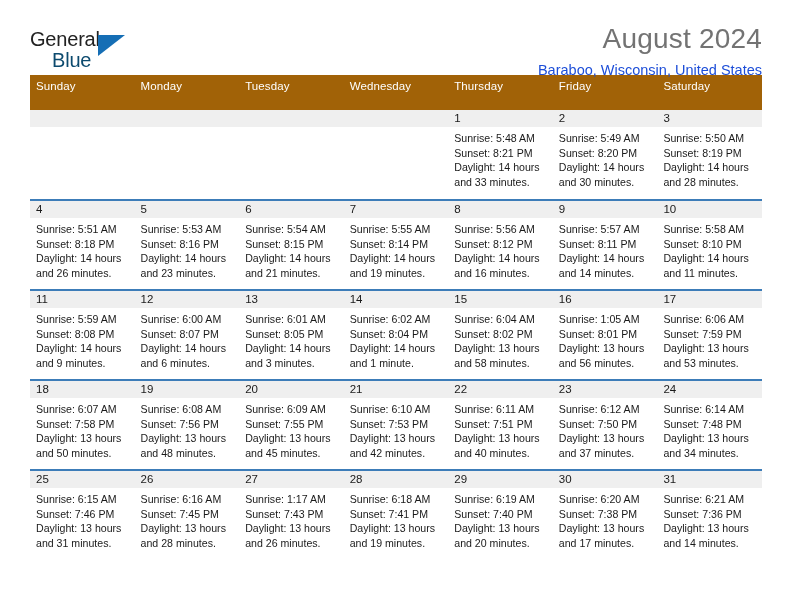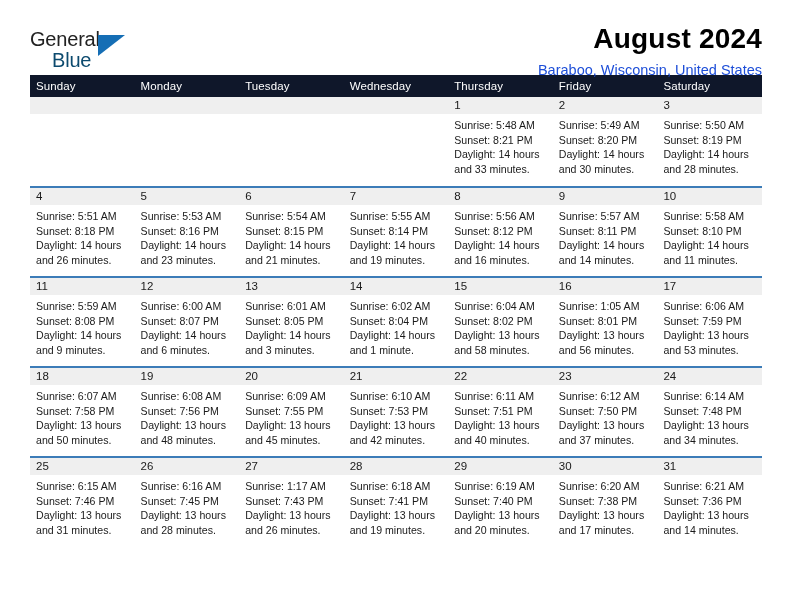--- a/index.html
+++ b/index.html
@@ -67,22 +67,22 @@
     color: #0c4a6e;
     font-family: "Liberation Sans", sans-serif;
   }
 
   .titles {
     text-align: right;
     flex: 1 1 auto;
   }
   .month-title {
     font-size: 28px;
-    font-weight: bold;
-    color: #000000;
+    font-weight: normal;
+    color: #737373;
     line-height: 34px;
     letter-spacing: 0.2px;
   }
   .location-title {
     font-size: 14.5px;
     font-weight: normal;
     color: #1d4ed8;
     line-height: 22px;
     margin-top: 3px;
   }
@@ -90,26 +90,26 @@
   
   .calendar {
     width: 732px;
     border-collapse: collapse;
     table-layout: fixed;
     margin-top: 3px;
   }
   .calendar col { width: 104.57px; }
 
   thead th {
-    background: #0f172a;
+    background: #a16207;
     color: #ffffff;
     font-size: 11.5px;
     font-weight: normal;
     text-align: left;
-    padding: 5px 0 5px 6px;
+    padding: 5px 0 18px 6px;
     height: 20px;
     box-sizing: border-box;
     vertical-align: middle;
     letter-spacing: 0.1px;
   }
 
   tbody td {
     vertical-align: top;
     padding: 0;
     height: 90px;

